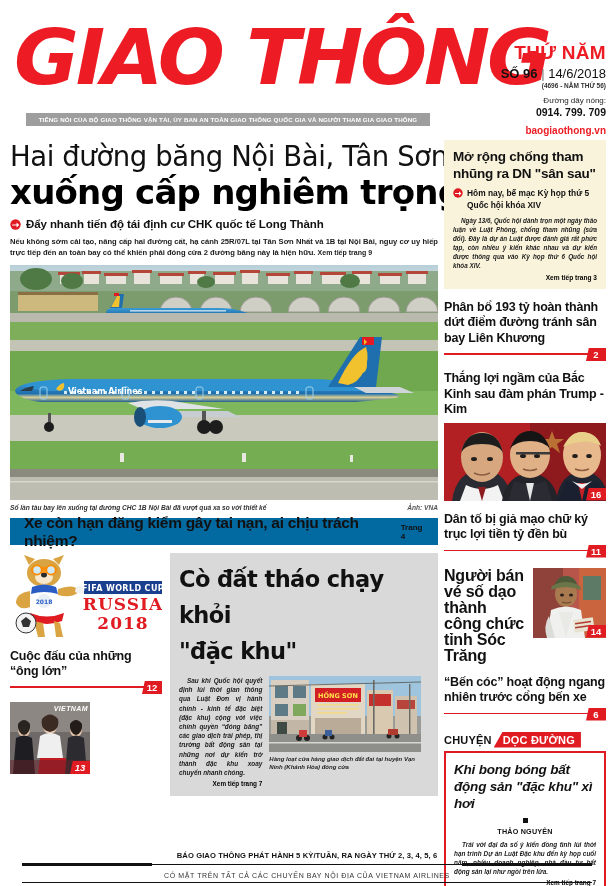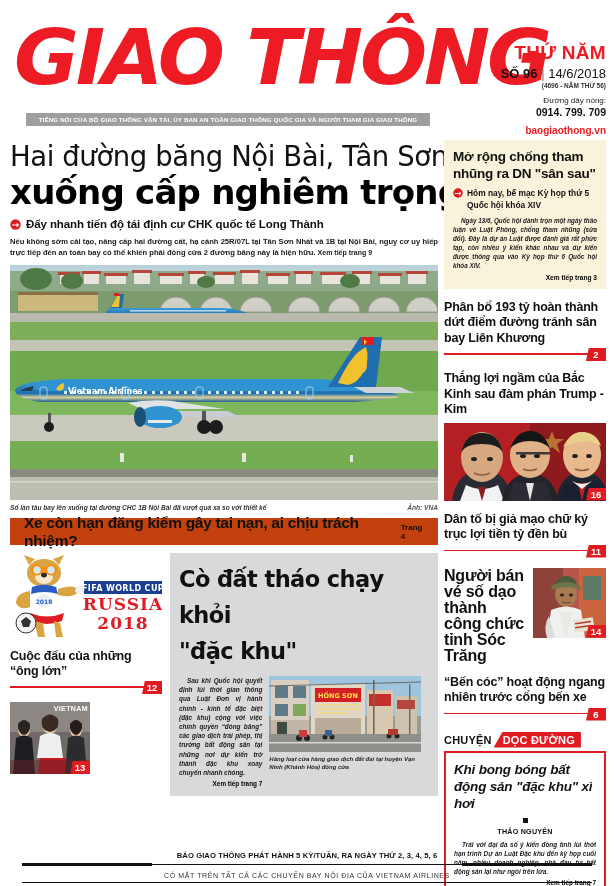--- a/index.html
+++ b/index.html
@@ -90,21 +90,21 @@
   }
   .photo-caption .cap {
     font-size: 6.6px; font-style: italic; color: #333; font-weight: 600;
   }
   .photo-caption .credit {
     font-size: 6.6px; font-style: italic; color: #555; white-space: nowrap; font-weight: 600;
   }
 
   
   .banner-strip {
-    margin-top: 7px; height: 27px; background: #c2410c;
+    margin-top: 7px; height: 27px; background: #0369a1;
     display: flex; align-items: center; justify-content: space-between;
     padding: 0 10px 0 14px;
   }
   .banner-strip .bt {
     font-size: 15.5px; font-weight: 700; color: #111; letter-spacing: -.3px;
   }
   .banner-strip .bp { font-size: 8px; font-weight: 700; color: #111; }
 
   
   .bottom-row { display: flex; gap: 8px; margin-top: 8px; }
@@ -127,21 +127,21 @@
     background: #e01b22; color: #fff; font-size: 9.5px; font-weight: 700;
     display: flex; align-items: center; justify-content: center; padding: 0 3px;
     clip-path: polygon(14% 0, 100% 0, 100% 100%, 0 100%);
   }
   .face-block { display: flex; gap: 6px; margin-top: 9px; }
   .face-txt {
     width: 66px; font-size: 11.5px; line-height: 14.5px; font-weight: 700; color: #111;
     letter-spacing: -.2px;
   }
   .face-txt i { font-style: italic; }
-  .face-photo { position: relative; width: 80px; height: 72px; overflow: hidden; }
+  .face-photo { position: relative; width: 80px; height: 72px; overflow: hidden; font-style: italic; }
   .face-photo svg { display: block; }
   .face-photo .pgbadge { right: 0; bottom: 0; top: auto; }
   .vn-tag {
     position: absolute; right: 2px; top: 3px; color: #fff; font-size: 7px;
     font-weight: 700; letter-spacing: .4px;
   }
 
   
   .bc-h {
     font-family: "DejaVu Sans", sans-serif;

